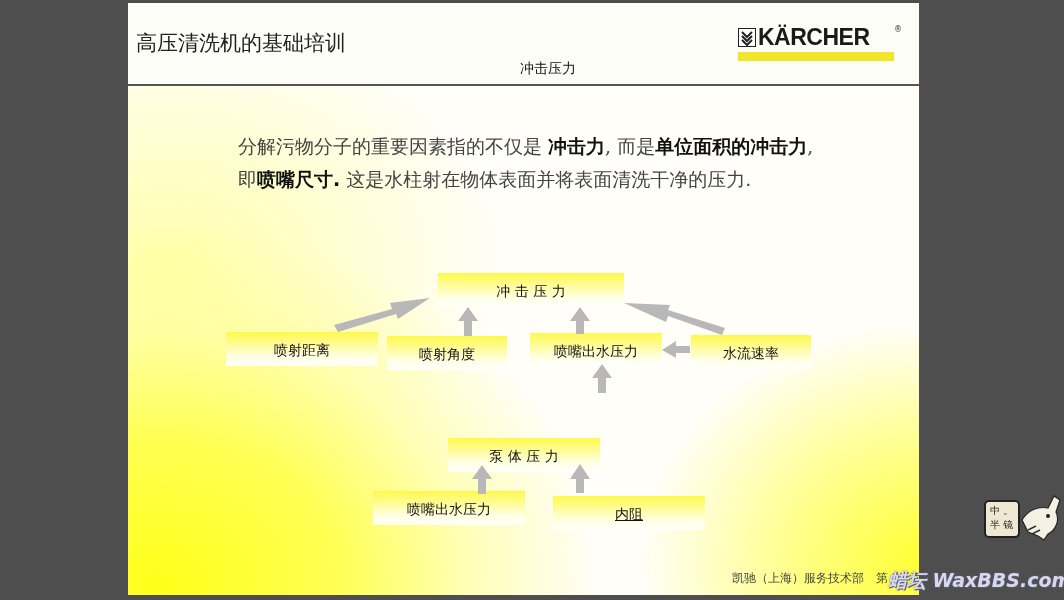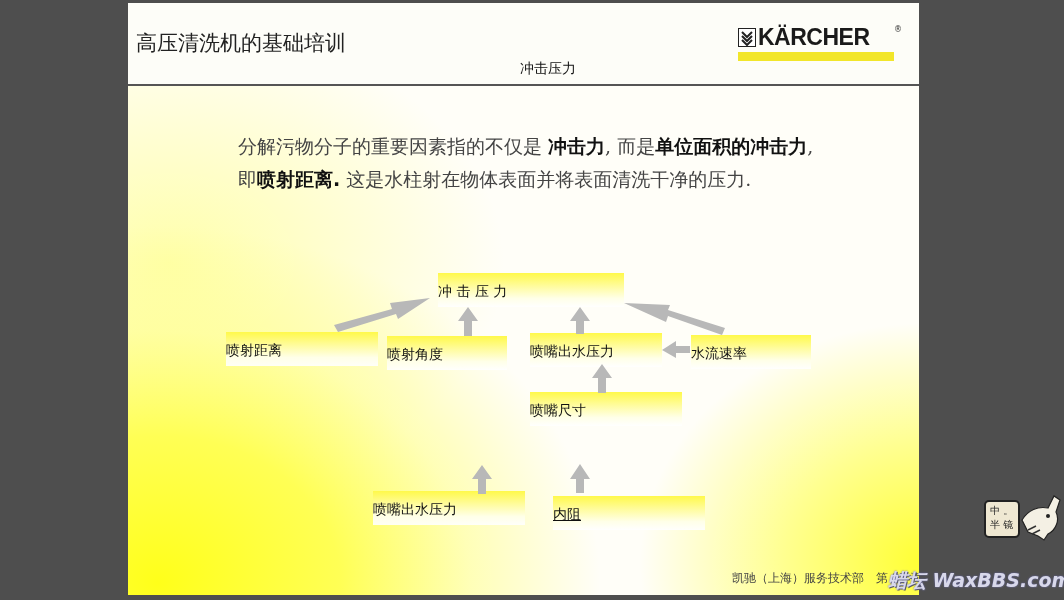--- a/index.html
+++ b/index.html
@@ -46,21 +46,21 @@
 
   .para {
     position:absolute; left:110px; top:127px; width:580px;
     font-family:"DejaVu Serif", serif; font-size:19px; line-height:33px; color:#444;
   }
   .para b { font-family:"DejaVu Sans", sans-serif; font-weight:bold; color:#111;margin-top:20px; }
 
   .box {
     position:absolute; height:34px;
     background:linear-gradient(to bottom, #fff94a 0%, #fffca0 40%, #ffffe8 75%, rgba(255,255,255,0.9) 100%);
-    font-size:14px; color:#111; line-height:36px;
+    font-size:14px; color:#111; text-align:center; line-height:36px;
   }
   .arrow { position:absolute; }
 
   .footer {
     position:absolute; left:604px; top:567px;
     font-size:12px; color:#444; white-space:nowrap;
   }
   .watermark {
     position:absolute; left:888px; top:568px;
     font-family:"DejaVu Sans", sans-serif; font-weight:bold; font-style:italic;
@@ -94,42 +94,42 @@
           <path d="M3 11 L8 16 L13 11" stroke="#222" stroke-width="2" fill="none"></path>
         </svg>
       </div>
       <div class="logo-text">KÄRCHER</div>
       <div class="logo-reg">®</div>
       <div class="logo-bar"></div>
     </div>
   </div>
 
   <div class="para">
-    <span>分解污物分子的重要因素指的不仅是 </span><b>冲击力</b><span>, 而是</span><b>单位面积的冲击力</b><span>,即</span><b>喷射距离.</b><span> 这是水柱射在物体表面并将表面清洗干净的压力.</span>
+    <span>分解污物分子的重要因素指的不仅是 </span><b>冲击力</b><span>, 而是</span><b>单位面积的冲击力</b><span>,即</span><b>喷嘴尺寸.</b><span> 这是水柱射在物体表面并将表面清洗干净的压力.</span>
   </div>
 
   <div class="box" style="left:310px; top:270px; width:186px;">
     <span>冲 击 压 力</span>
   </div>
   <div class="box" style="left:259px; top:333px; width:120px;">
     <span>喷射角度</span>
   </div>
   <div class="box" style="left:98px; top:329px; width:152px;">
     <span>喷射距离</span>
   </div>
   <div class="box" style="left:402px; top:330px; width:132px;">
     <span>喷嘴出水压力</span>
   </div>
   <div class="box" style="left:563px; top:332px; width:120px;">
     <span>水流速率</span>
   </div>
-  <div class="box" style="left:402px; top:389px; width:152px;">
-    <span>喷嘴尺寸</span>
+
+  <div class="box" style="left:320px; top:435px; width:152px;">
+    <span>泵 体 压 力</span>
   </div>
-
   <div class="box" style="left:245px; top:488px; width:152px;">
     <span>喷嘴出水压力</span>
   </div>
   <div class="box" style="left:425px; top:493px; width:152px;text-decoration:underline;">
     <span>内阻</span>
   </div>
 
   <svg class="arrow" width="791" height="592" style="left:0; top:0;">
     <g fill="#b8b8b8">
 

